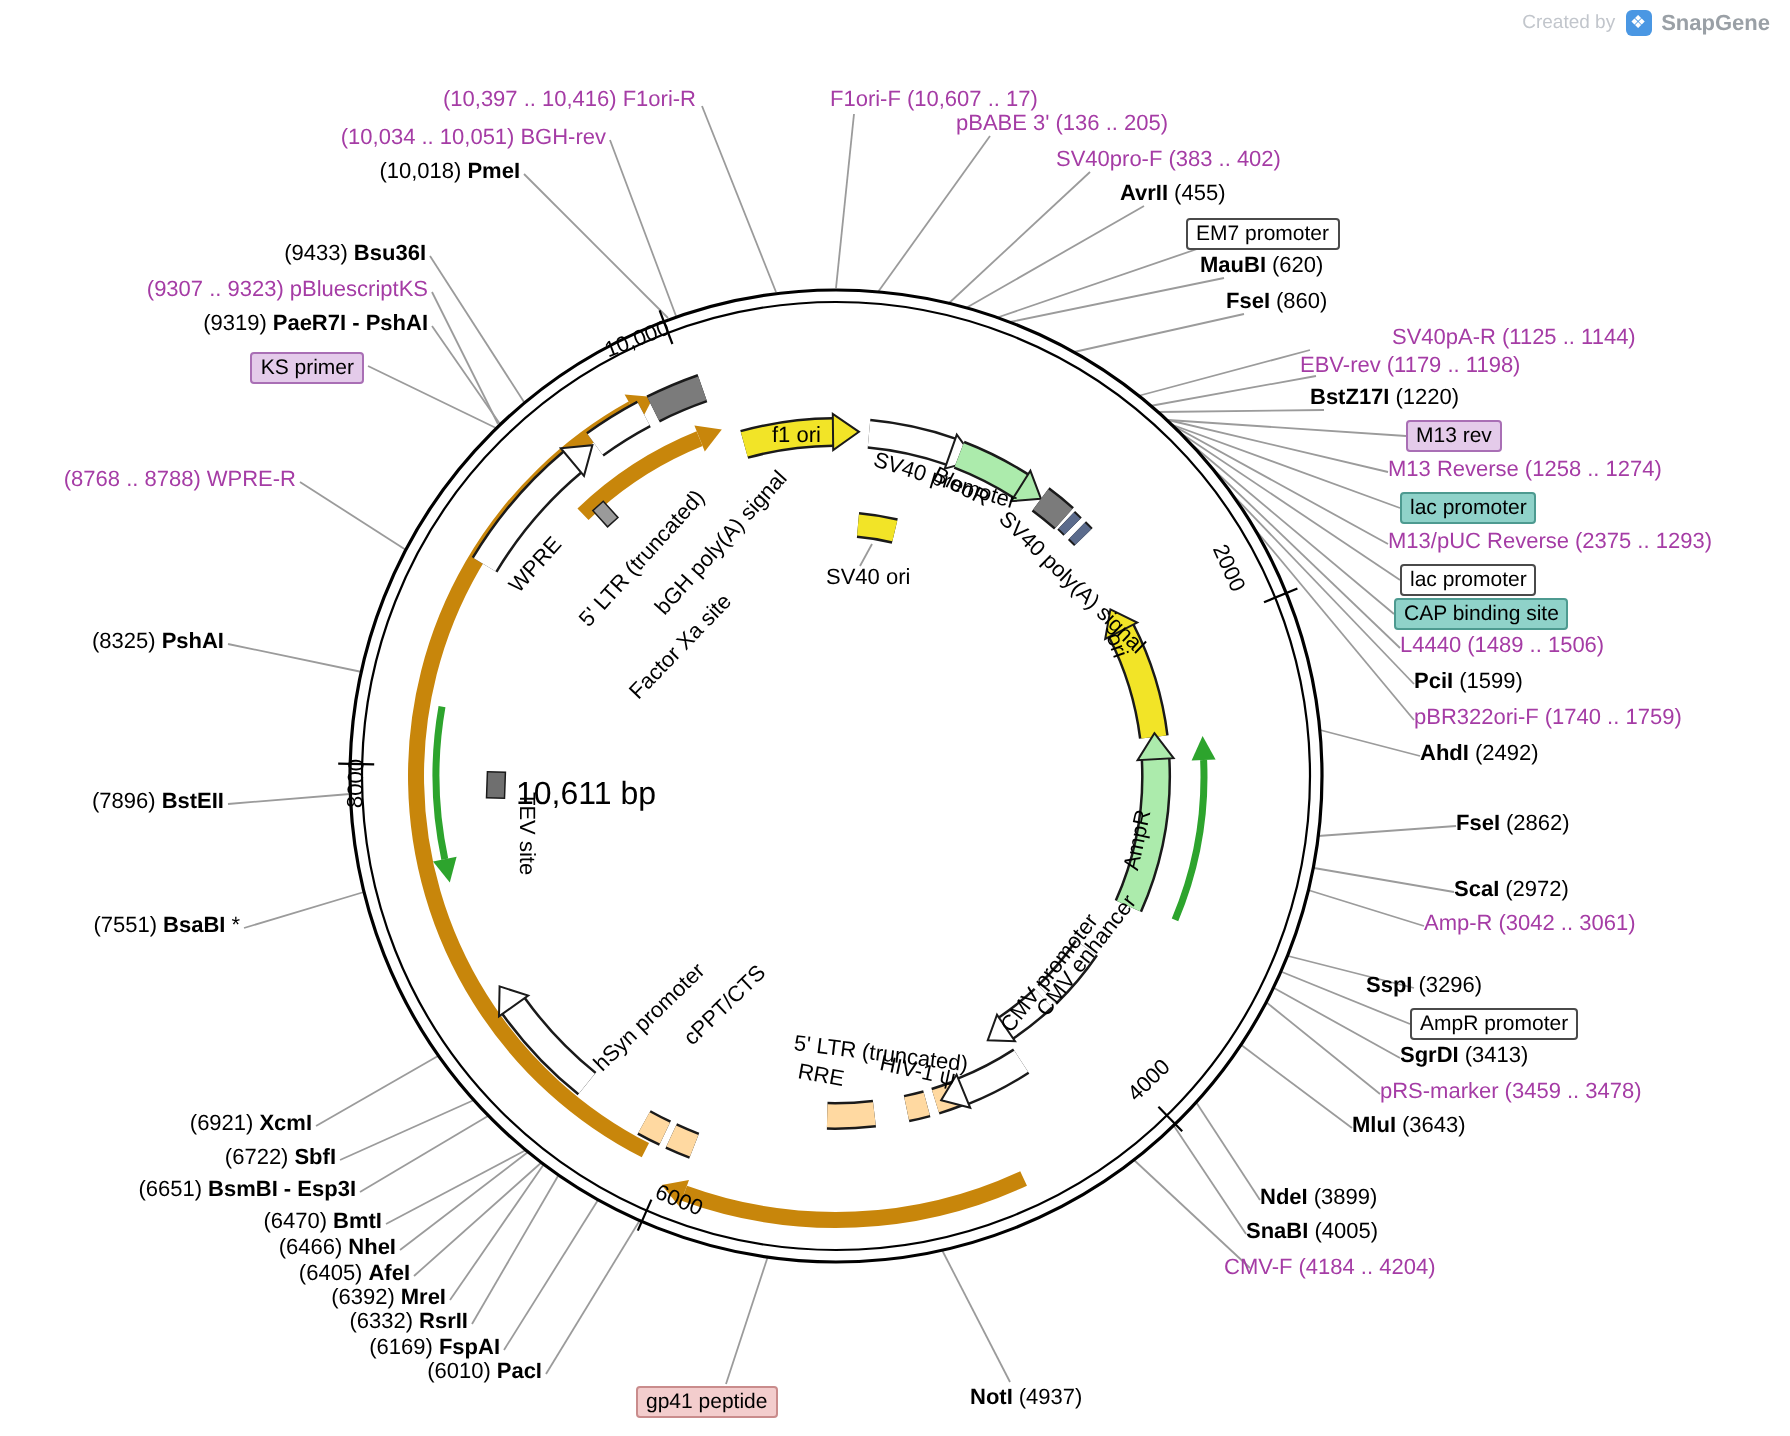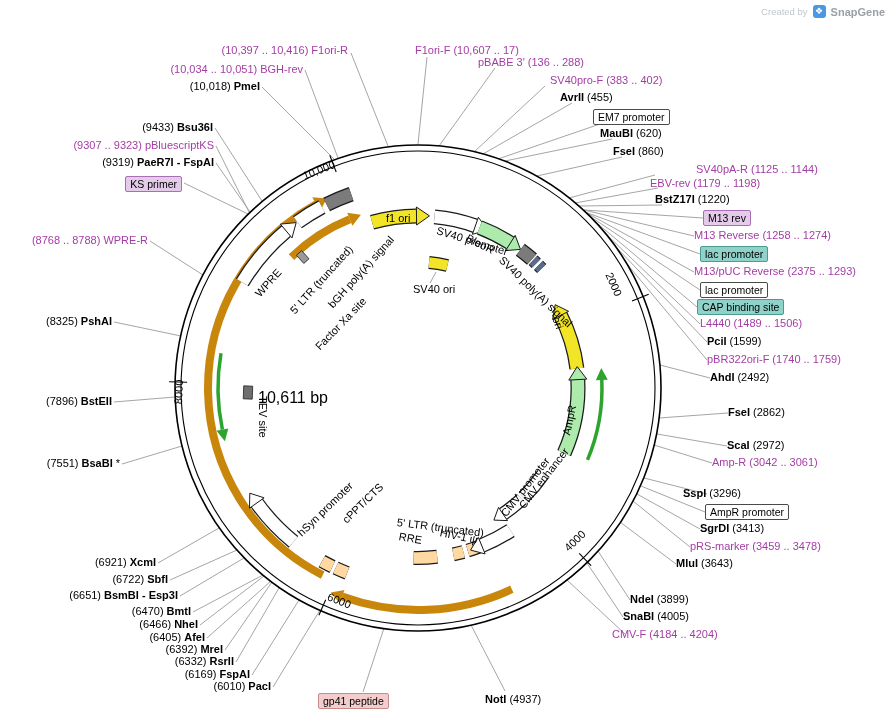--- a/index.html
+++ b/index.html
@@ -257,41 +257,41 @@
     <div class="credit">
       <span>Created by</span>
       <span class="logo"></span>
       <span class="brand">SnapGene</span>
     </div>
   <div class="callout primer" style="right: 547px; top: 44px;"><span class="pre">(10,397 .. 10,416)</span><span class="name">F1ori-R</span></div>
       <div class="callout primer" style="right: 592px; top: 63px;"><span class="pre">(10,034 .. 10,051)</span><span class="name">BGH-rev</span></div>
       <div class="callout enzyme" style="right: 635px; top: 80px;"><span class="pre">(10,018)</span><span class="name">PmeI</span></div>
       <div class="callout enzyme" style="right: 682px; top: 121px;"><span class="pre">(9433)</span><span class="name">Bsu36I</span></div>
       <div class="callout primer" style="right: 681px; top: 139px;"><span class="pre">(9307 .. 9323)</span><span class="name">pBluescriptKS</span></div>
-      <div class="callout enzyme" style="right: 681px; top: 156px;"><span class="pre">(9319)</span><span class="name">PaeR7I - FspAI</span></div>
+      <div class="callout enzyme" style="right: 681px; top: 156px;"><span class="pre">(9319)</span><span class="name">PaeR7I - PshAI</span></div>
       <div class="callout box-primer" style="right: 713px; top: 176px;"><span class="name">KS primer</span></div>
       <div class="callout primer" style="right: 747px; top: 234px;"><span class="pre">(8768 .. 8788)</span><span class="name">WPRE-R</span></div>
       <div class="callout enzyme" style="right: 783px; top: 315px;"><span class="pre">(8325)</span><span class="name">PshAI</span></div>
       <div class="callout enzyme" style="right: 783px; top: 395px;"><span class="pre">(7896)</span><span class="name">BstEII</span></div>
       <div class="callout enzyme" style="right: 775px; top: 457px;"><span class="pre">(7551)</span><span class="name">BsaBI</span><span class="post">*</span></div>
       <div class="callout enzyme" style="right: 739px; top: 556px;"><span class="pre">(6921)</span><span class="name">XcmI</span></div>
       <div class="callout enzyme" style="right: 727px; top: 573px;"><span class="pre">(6722)</span><span class="name">SbfI</span></div>
       <div class="callout enzyme" style="right: 717px; top: 589px;"><span class="pre">(6651)</span><span class="name">BsmBI - Esp3I</span></div>
       <div class="callout enzyme" style="right: 704px; top: 605px;"><span class="pre">(6470)</span><span class="name">BmtI</span></div>
       <div class="callout enzyme" style="right: 697px; top: 618px;"><span class="pre">(6466)</span><span class="name">NheI</span></div>
       <div class="callout enzyme" style="right: 690px; top: 631px;"><span class="pre">(6405)</span><span class="name">AfeI</span></div>
       <div class="callout enzyme" style="right: 672px; top: 643px;"><span class="pre">(6392)</span><span class="name">MreI</span></div>
       <div class="callout enzyme" style="right: 661px; top: 655px;"><span class="pre">(6332)</span><span class="name">RsrII</span></div>
       <div class="callout enzyme" style="right: 645px; top: 668px;"><span class="pre">(6169)</span><span class="name">FspAI</span></div>
       <div class="callout enzyme" style="right: 624px; top: 680px;"><span class="pre">(6010)</span><span class="name">PacI</span></div>
       <div class="callout box-pink" style="left: 318px; top: 693px;"><span class="name">gp41 peptide</span></div>
       <div class="callout enzyme" style="left: 485px; top: 693px;"><span class="name">NotI</span><span class="post">(4937)</span></div>
       <div class="callout primer" style="left: 415px; top: 44px;"><span class="name">F1ori-F</span><span class="post">(10,607 .. 17)</span></div>
-      <div class="callout primer" style="left: 478px; top: 56px;"><span class="name">pBABE 3'</span><span class="post">(136 .. 288)</span></div>
-      <div class="callout primer" style="left: 528px; top: 74px; margin-left: 22px;"><span class="name">SV40pro-F</span><span class="post">(383 .. 402)</span></div>
+      <div class="callout primer" style="left: 478px; top: 56px;"><span class="name">pBABE 3'</span><span class="post">(136 .. 205)</span></div>
+      <div class="callout primer" style="left: 528px; top: 74px;"><span class="name">SV40pro-F</span><span class="post">(383 .. 402)</span></div>
       <div class="callout enzyme" style="left: 560px; top: 91px;"><span class="name">AvrII</span><span class="post">(455)</span></div>
       <div class="callout box-white" style="left: 593px; top: 109px;"><span class="name">EM7 promoter</span></div>
       <div class="callout enzyme" style="left: 600px; top: 127px;"><span class="name">MauBI</span><span class="post">(620)</span></div>
       <div class="callout enzyme" style="left: 613px; top: 145px;"><span class="name">FseI</span><span class="post">(860)</span></div>
       <div class="callout primer" style="left: 648px; top: 163px; margin-left: 48px;"><span class="name">SV40pA-R</span><span class="post">(1125 .. 1144)</span></div>
       <div class="callout primer" style="left: 650px; top: 177px;"><span class="name">EBV-rev</span><span class="post">(1179 .. 1198)</span></div>
       <div class="callout enzyme" style="left: 655px; top: 193px;"><span class="name">BstZ17I</span><span class="post">(1220)</span></div>
       <div class="callout box-primer" style="left: 703px; top: 210px;"><span class="name">M13 rev</span></div>
       <div class="callout primer" style="left: 694px; top: 229px;"><span class="name">M13 Reverse</span><span class="post">(1258 .. 1274)</span></div>
       <div class="callout box-teal" style="left: 700px; top: 246px;"><span class="name">lac promoter</span></div>

